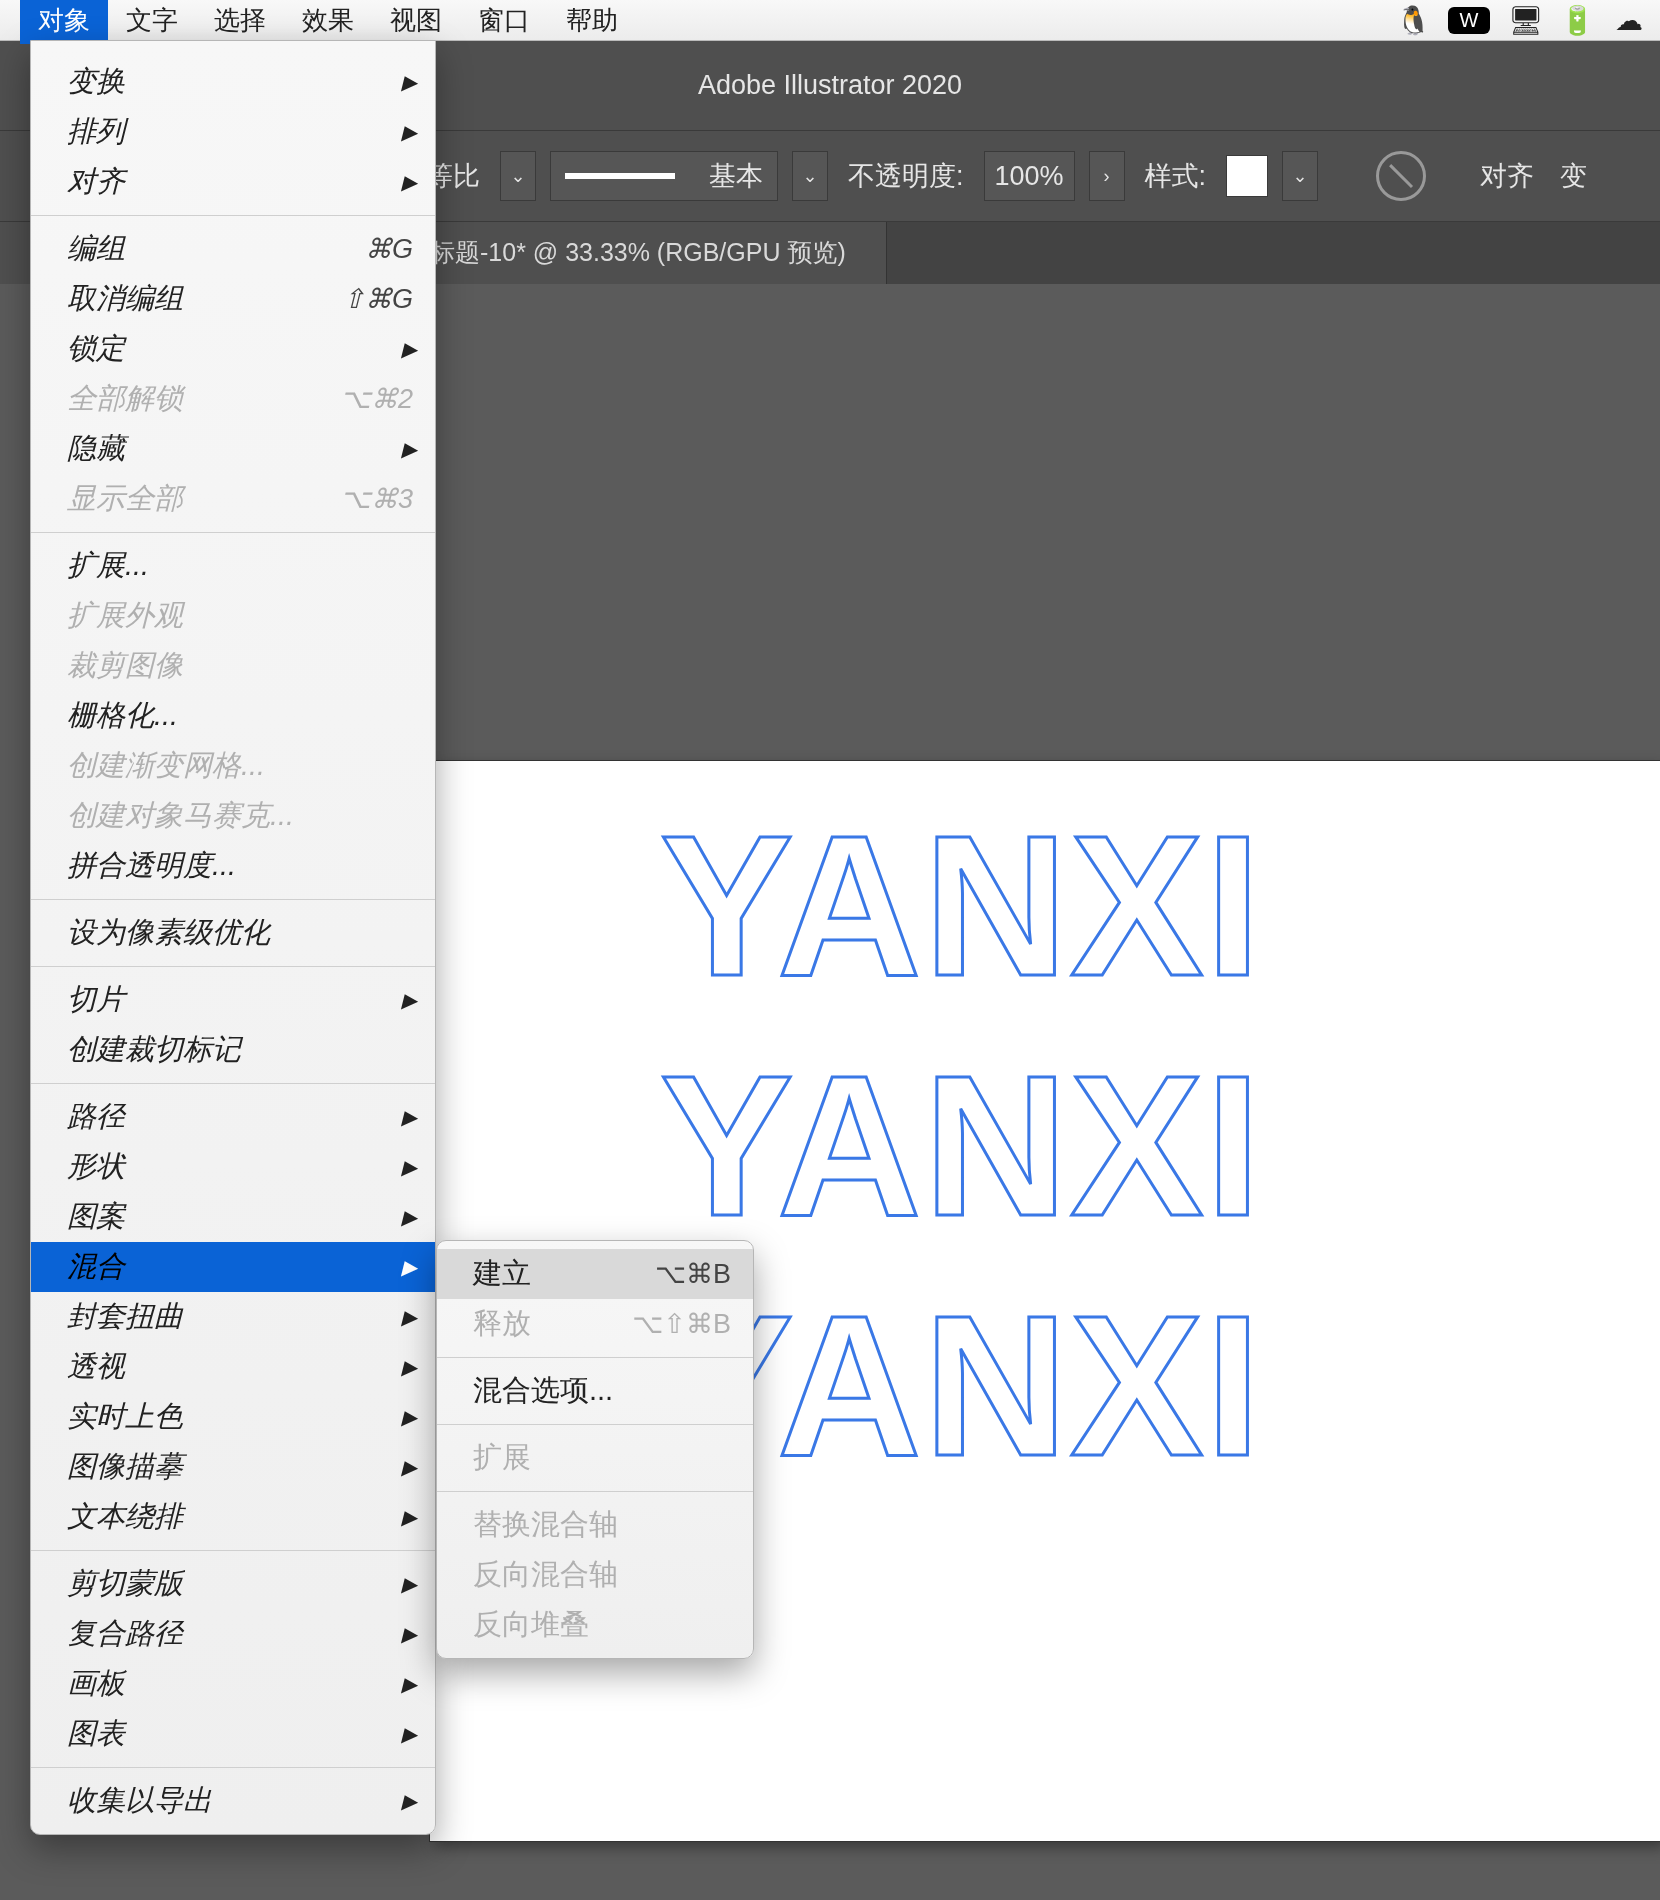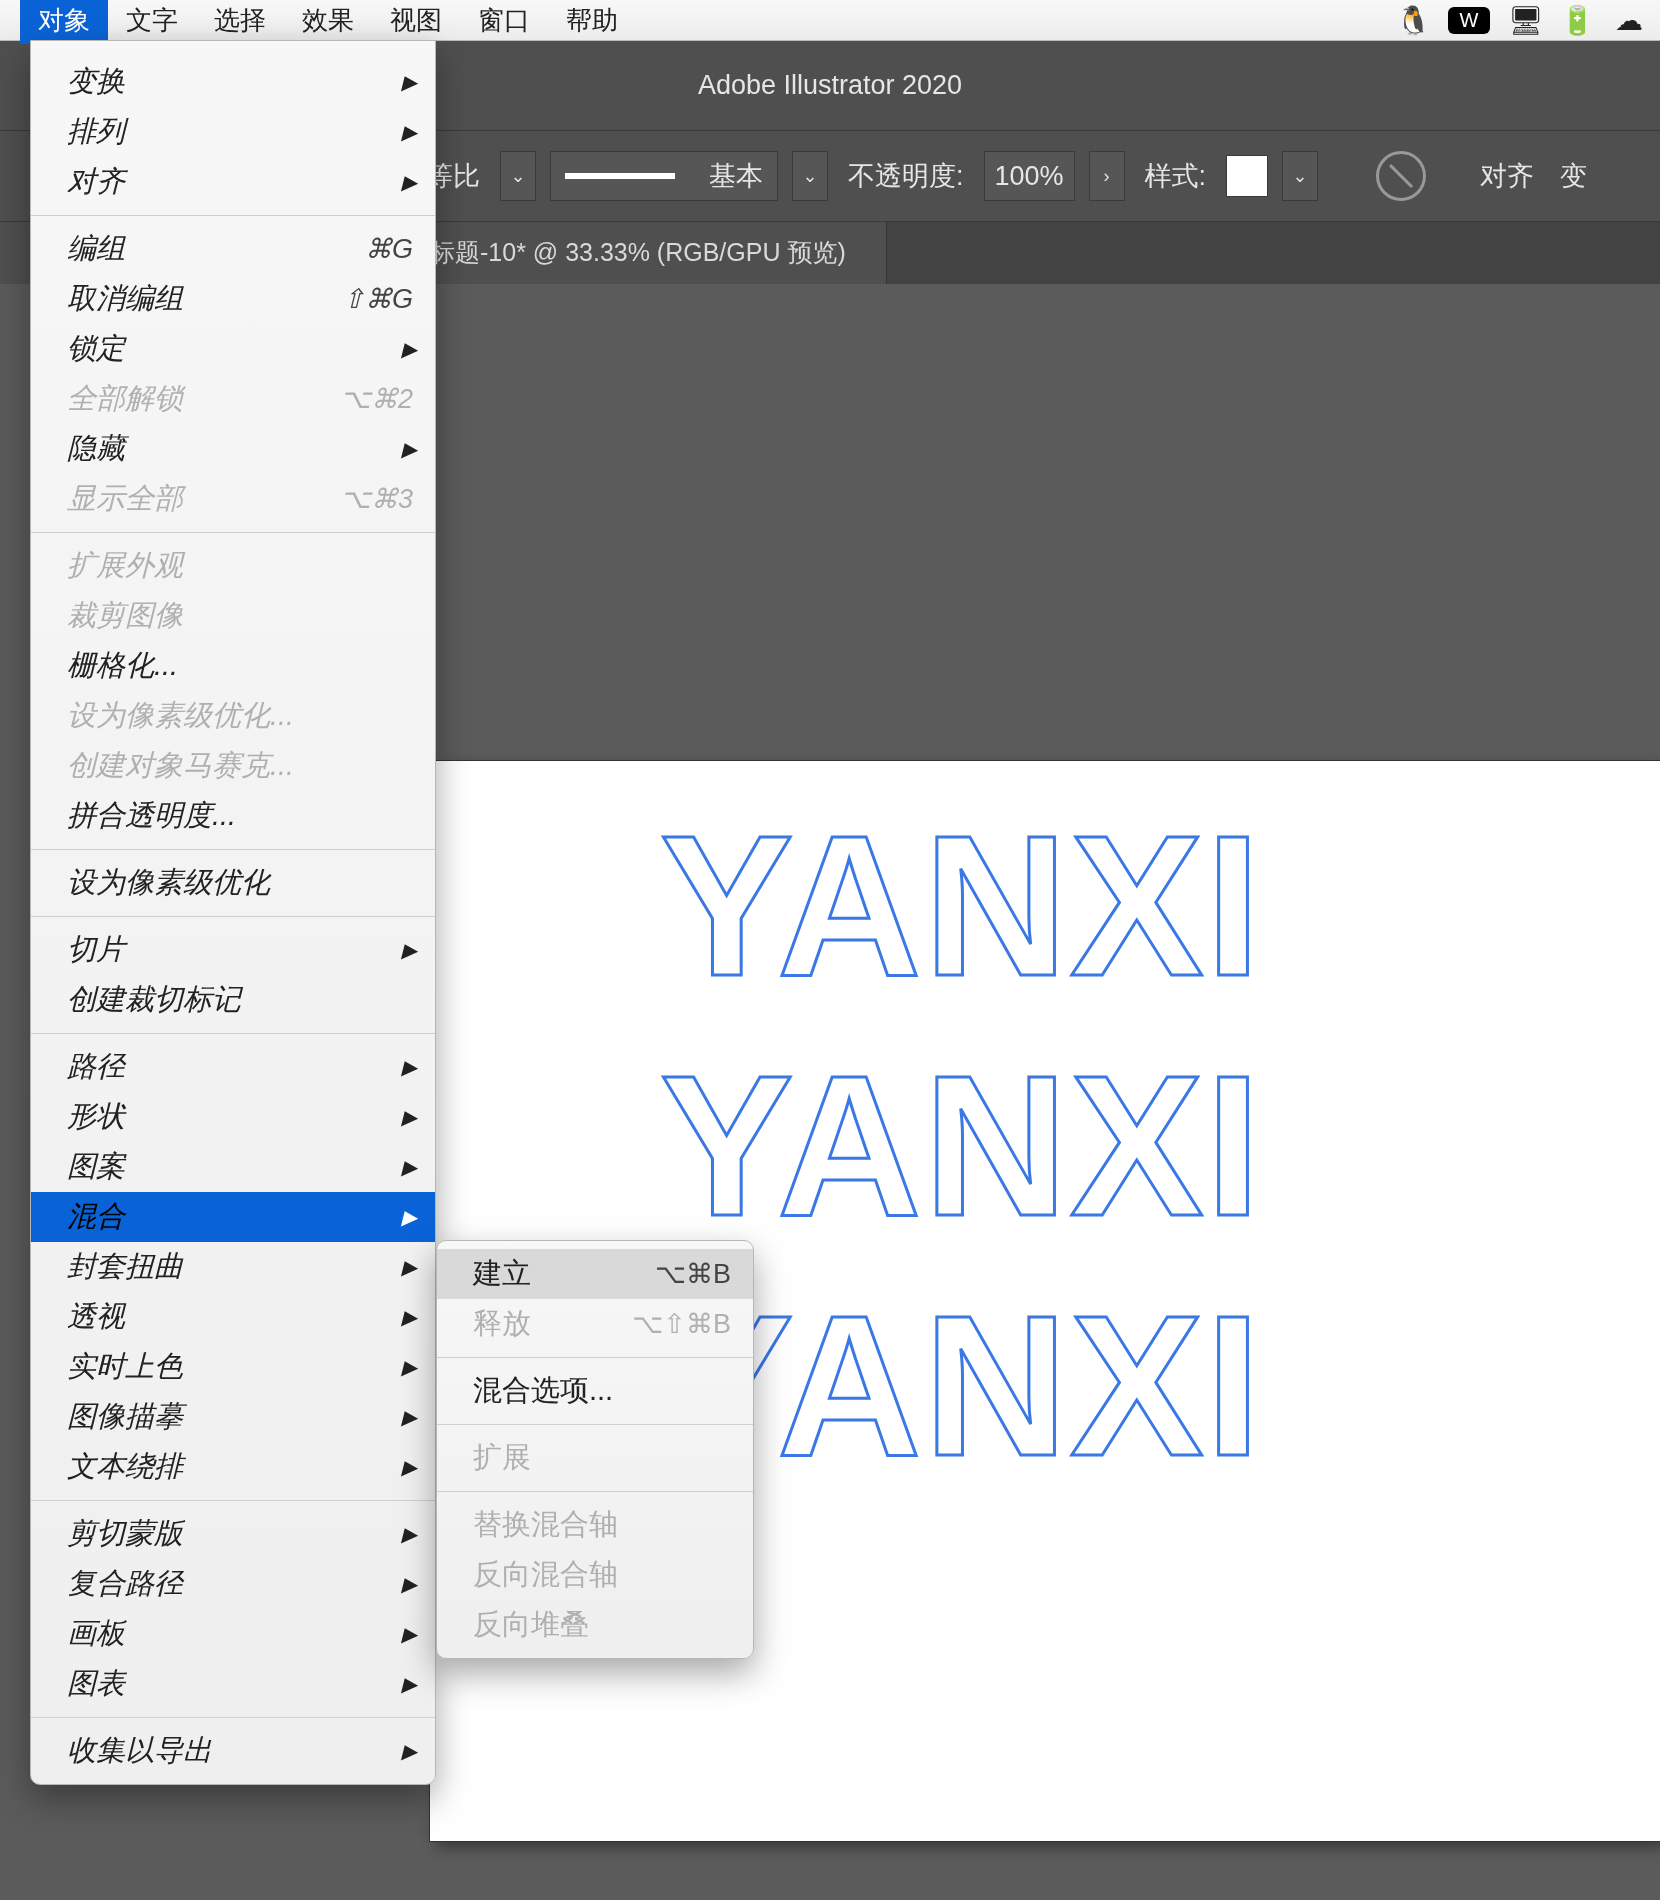--- a/index.html
+++ b/index.html
@@ -338,31 +338,34 @@
       <span class="short">⌥⌘2</span>
     </div>
     <div class="row submenu">
       <span class="lbl">隐藏</span>
     </div>
     <div class="row disabled">
       <span class="lbl">显示全部</span>
       <span class="short">⌥⌘3</span>
     </div>
     <div class="sep"></div>
+    <div class="row">
+      <span class="lbl">扩展...</span>
+    </div>
     <div class="row disabled">
       <span class="lbl">扩展外观</span>
     </div>
     <div class="row disabled">
       <span class="lbl">裁剪图像</span>
     </div>
     <div class="row">
       <span class="lbl">栅格化...</span>
     </div>
     <div class="row disabled">
-      <span class="lbl">设为像素级优化...</span>
+      <span class="lbl">创建渐变网格...</span>
     </div>
     <div class="row disabled">
       <span class="lbl">创建对象马赛克...</span>
     </div>
     <div class="row">
       <span class="lbl">拼合透明度...</span>
     </div>
     <div class="sep"></div>
     <div class="row">
       <span class="lbl">设为像素级优化</span>

